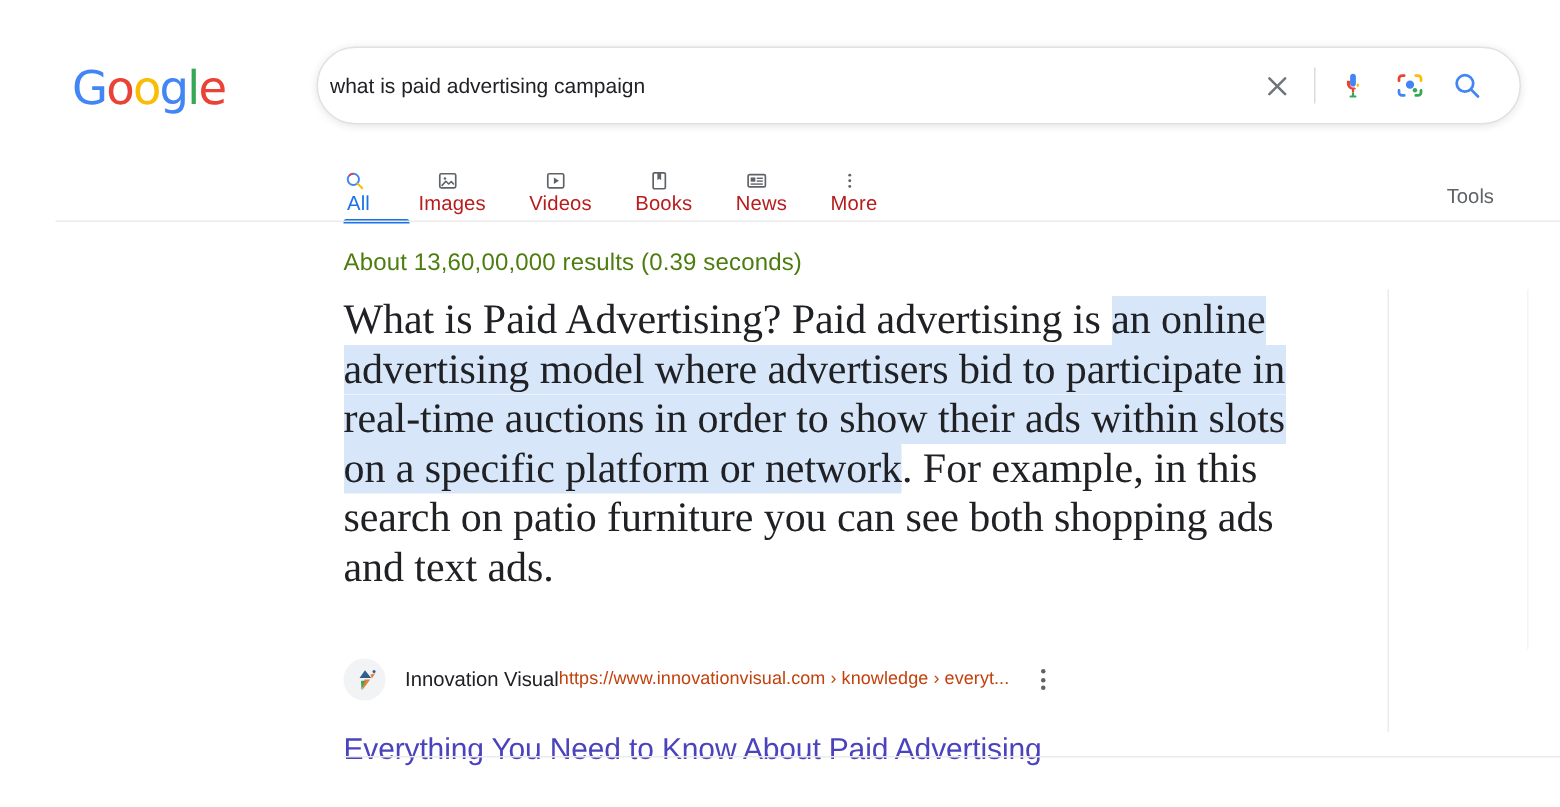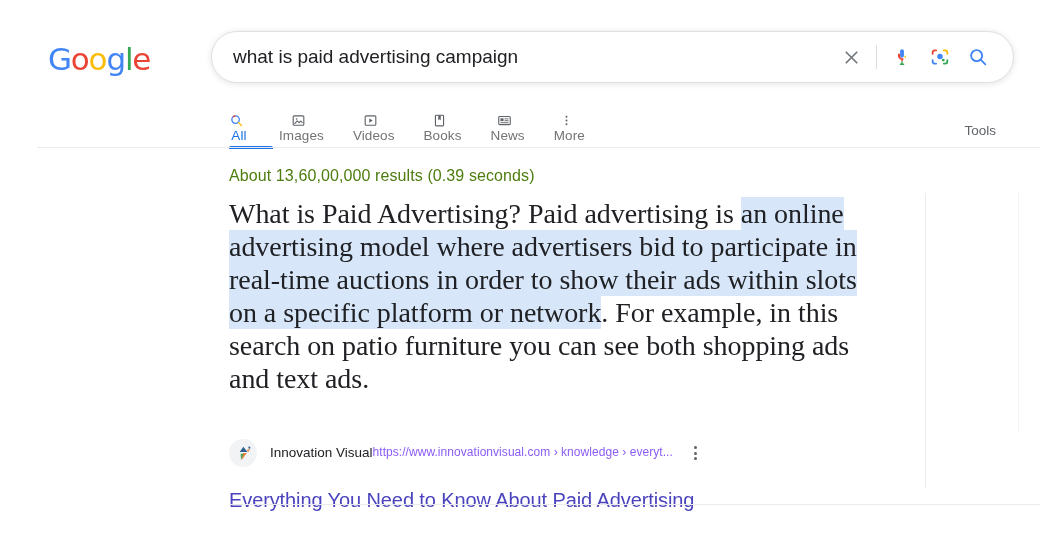--- a/index.html
+++ b/index.html
@@ -52,24 +52,24 @@
     border-radius: 26px;
     background: #fff;
     box-shadow: 0 1px 6px rgba(32,33,36,.12);
     display: flex;
     align-items: center;
   }
   .search-input {
     border: none;
     outline: none;
     background: transparent;
-    margin-left: 19px;
+    margin-left: 6px;
     flex: 1;
     font-family: "Liberation Sans", sans-serif;
-    font-size: 19px;
+    font-size: 14px;
     color: #202124;
     height: 30px;
     line-height: 30px;
   }
   .sb-icons {
     display: flex;
     align-items: center;
     height: 100%;
     padding-right: 16px;
   }
@@ -109,21 +109,21 @@
     align-items: center;
     height: 36px;
     margin-right: 29px;
     cursor: pointer;
     position: relative;
     white-space: nowrap;
     flex-direction: column;
   }
   .tab .t-label {
     font-size: 13.5px;
-    color: #737373;
+    color: #b91c1c;
     letter-spacing: .1px;
   }
   .tab.active .t-label { color: #1a73e8; }
   .tab .t-ico {
     display: inline-flex;
     align-items: center;
     justify-content: center;
     margin-right: 6px;
     width: 16px;
     height: 16px;
@@ -233,21 +233,21 @@
     flex-direction: row;
     justify-content: center;
   }
   .source-name {
     font-size: 13.5px;
     color: #202124;
     line-height: 18px;
   }
   .source-url {
     font-size: 12px;
-    color: #8b5cf6;
+    color: #c2410c;
     line-height: 16px;
     letter-spacing: .05px;
   }
   .kebab {
     margin-left: 14px;
     width: 18px;
     height: 24px;
     display: flex;
     flex-direction: column;
     align-items: center;

